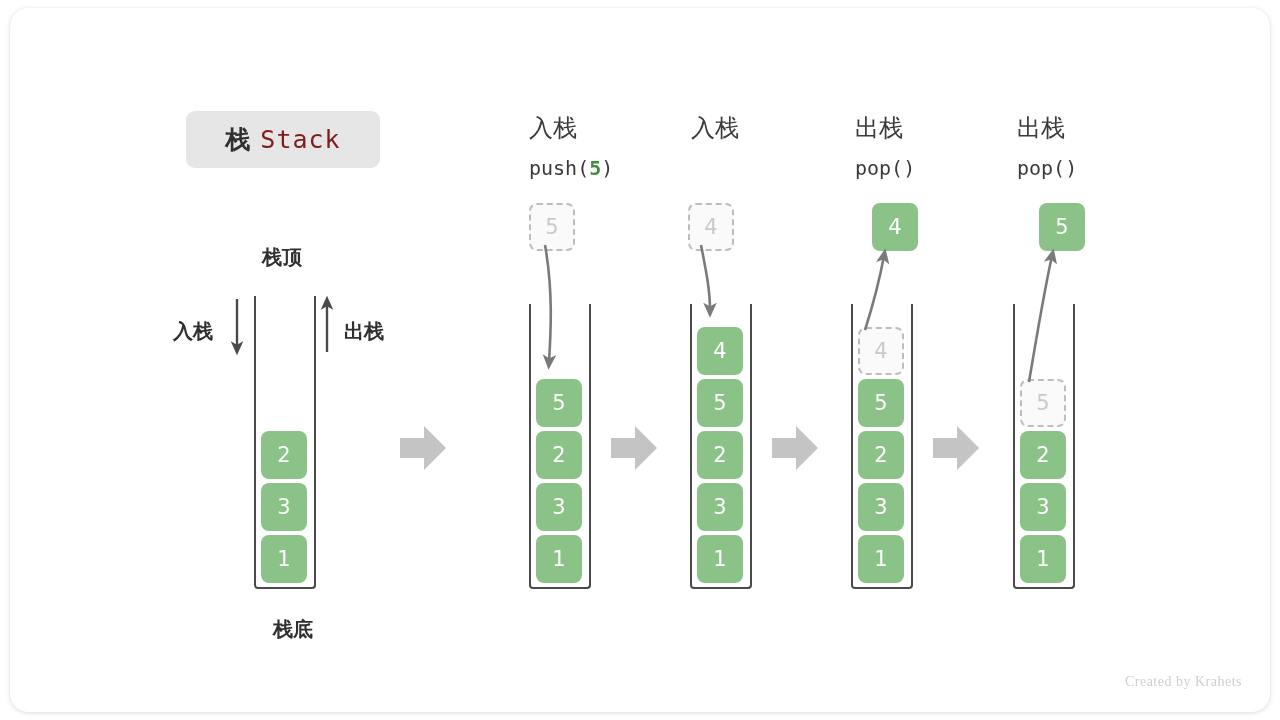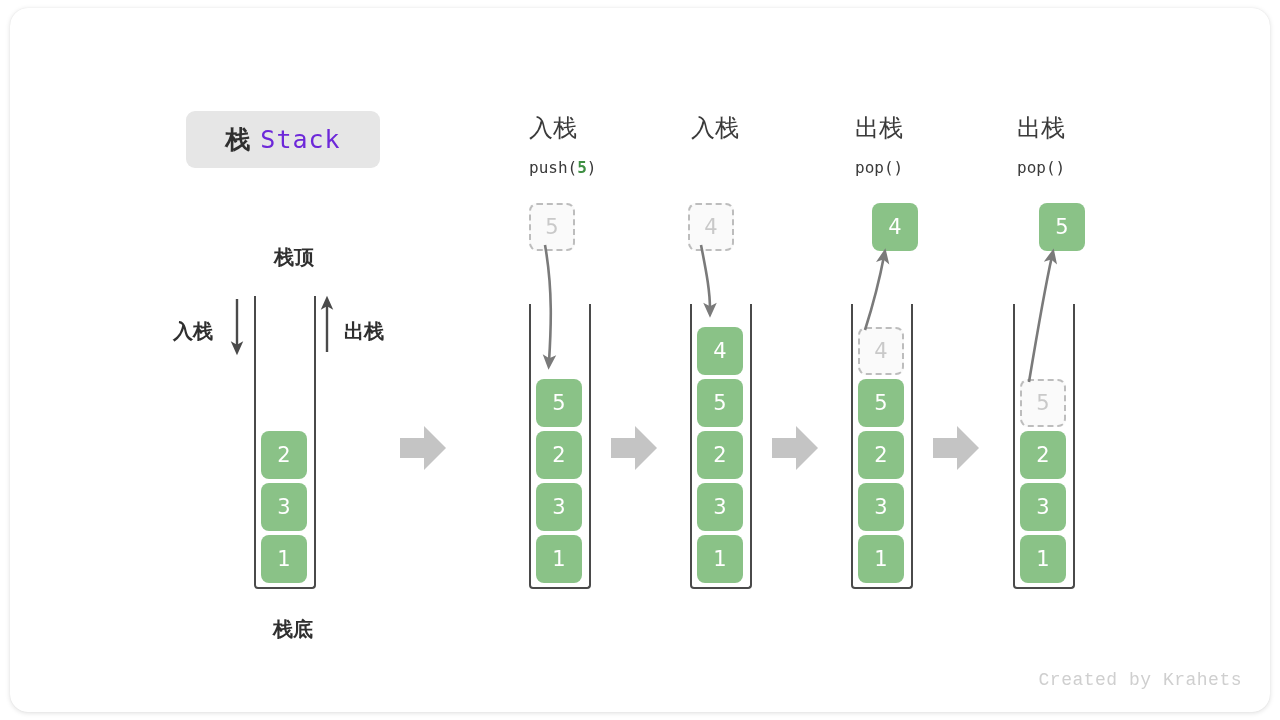--- a/index.html
+++ b/index.html
@@ -40,39 +40,39 @@
   #title-chip .t-cn {
     font-family: "DejaVu Sans", sans-serif;
     font-size: 25px;
     font-weight: bold;
     color: #2f2f2f;
     letter-spacing: 1px;
   }
   #title-chip .t-en {
     font-family: "DejaVu Sans Mono", "Liberation Mono", monospace;
     font-size: 25px;
-    color: #6d28d9;
+    color: #7f1d1d;
     margin-left: 9px;
     letter-spacing: 1px;
   }
 
   
   .col-head {
     font-family: "DejaVu Sans Mono", "Liberation Mono", monospace;
     color: #3a3a3a;
     text-align: left;
     line-height: 40px;
   }
   .col-head .cn {
     font-family: "DejaVu Sans", sans-serif;
     font-size: 24px;
     display: block;
   }
   .col-head .op {
-    font-size: 16px;
+    font-size: 20px;
     display: block;
     white-space: pre;
   }
   .col-head .op .num {
     color: #3f8f43;
     font-weight: bold;
   }
 
   
   .stack-box {
@@ -120,22 +120,22 @@
     font-size: 20px;
     font-weight: bold;
     color: #2f2f2f;
     text-align: center;
   }
 
   
   #watermark {
     right: 28px;
     bottom: 22px;
-    font-family: Liberation Mono, monospace;
-    font-size: 18px;
+    font-family: Liberation Serif, serif;
+    font-size: 14px;
     color: #cfcfcf;
     letter-spacing: 0.5px;
   }
 
   svg.overlay {
     position: absolute;
     left: 0; top: 0;
     width: 1280px; height: 720px;
     pointer-events: none;
   }
@@ -143,21 +143,21 @@
 </head>
 <body>
 
 <div id="canvas">
 
   <div id="title-chip" class="abs">
     <span class="t-cn">栈</span>
     <span class="t-en">Stack</span>
   </div>
 
-  <div class="stack-anno abs" style="left:224px; top:236px; width:120px;">栈顶</div>
+  <div class="stack-anno abs" style="left:212px; top:236px; width:120px;">栈顶</div>
 
   <div class="side-label abs" style="left:163px; top:310px;">入栈</div>
   <div class="side-label abs" style="left:334px; top:310px;">出栈</div>
 
   <div class="stack-box abs" style="left:244px; top:288px; width:62px; height:293px;"></div>
 
   <div class="abs" style="left:251px; top:423px;">
     <div class="cell solid">2</div>
     <div class="cell solid" style="margin-top:4px;">3</div>
     <div class="cell solid" style="margin-top:4px;">1</div>

